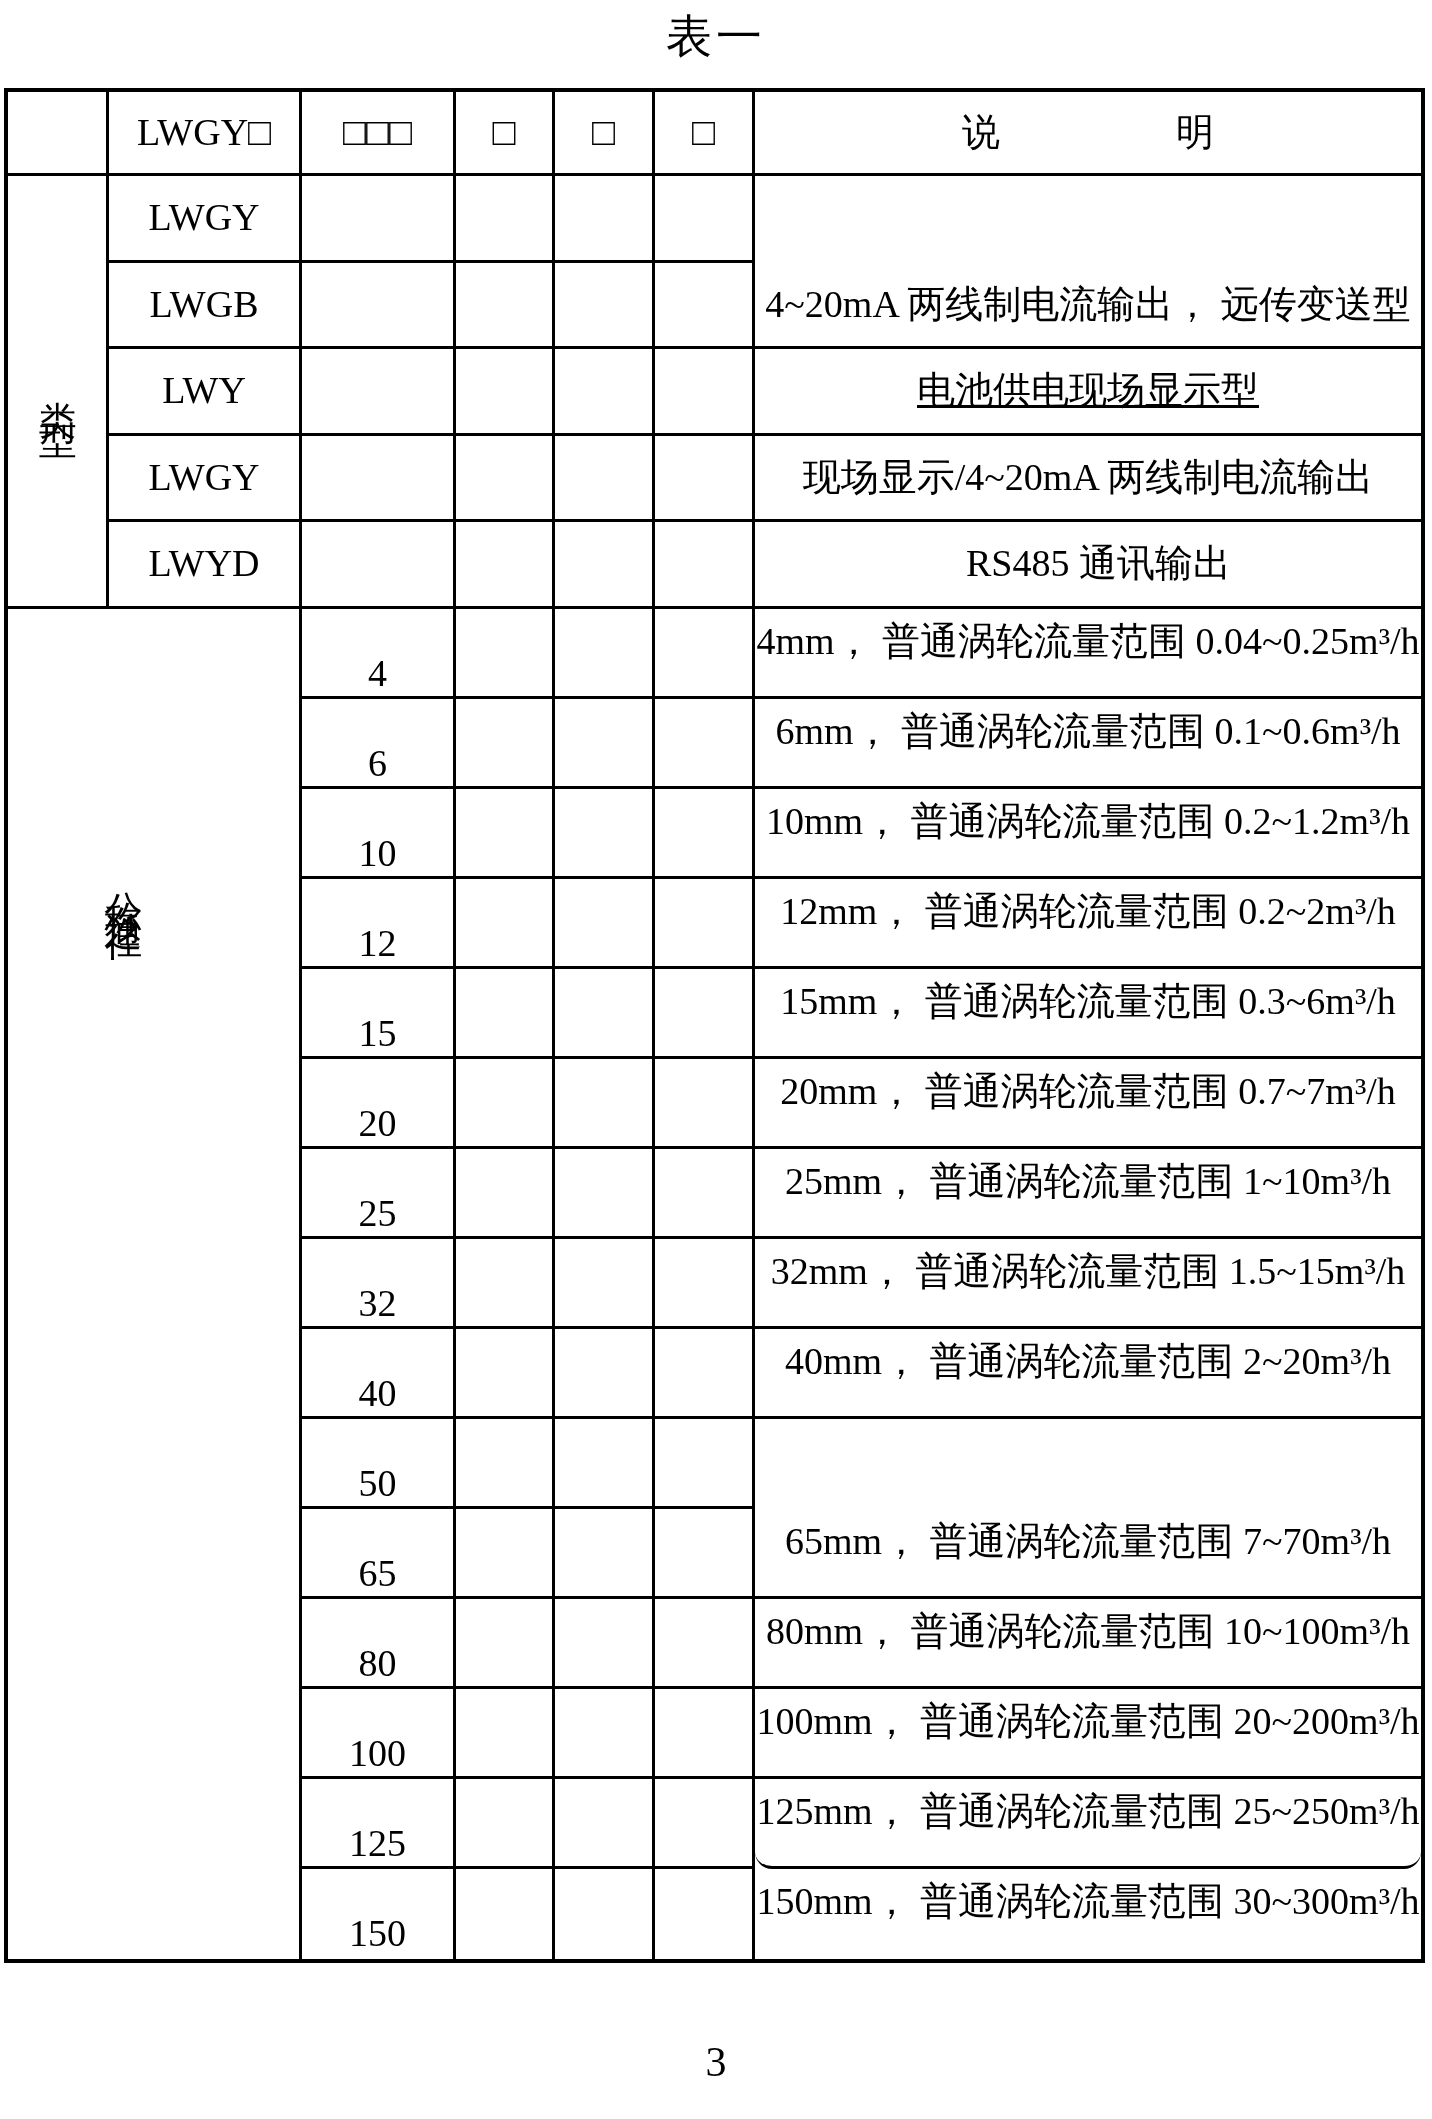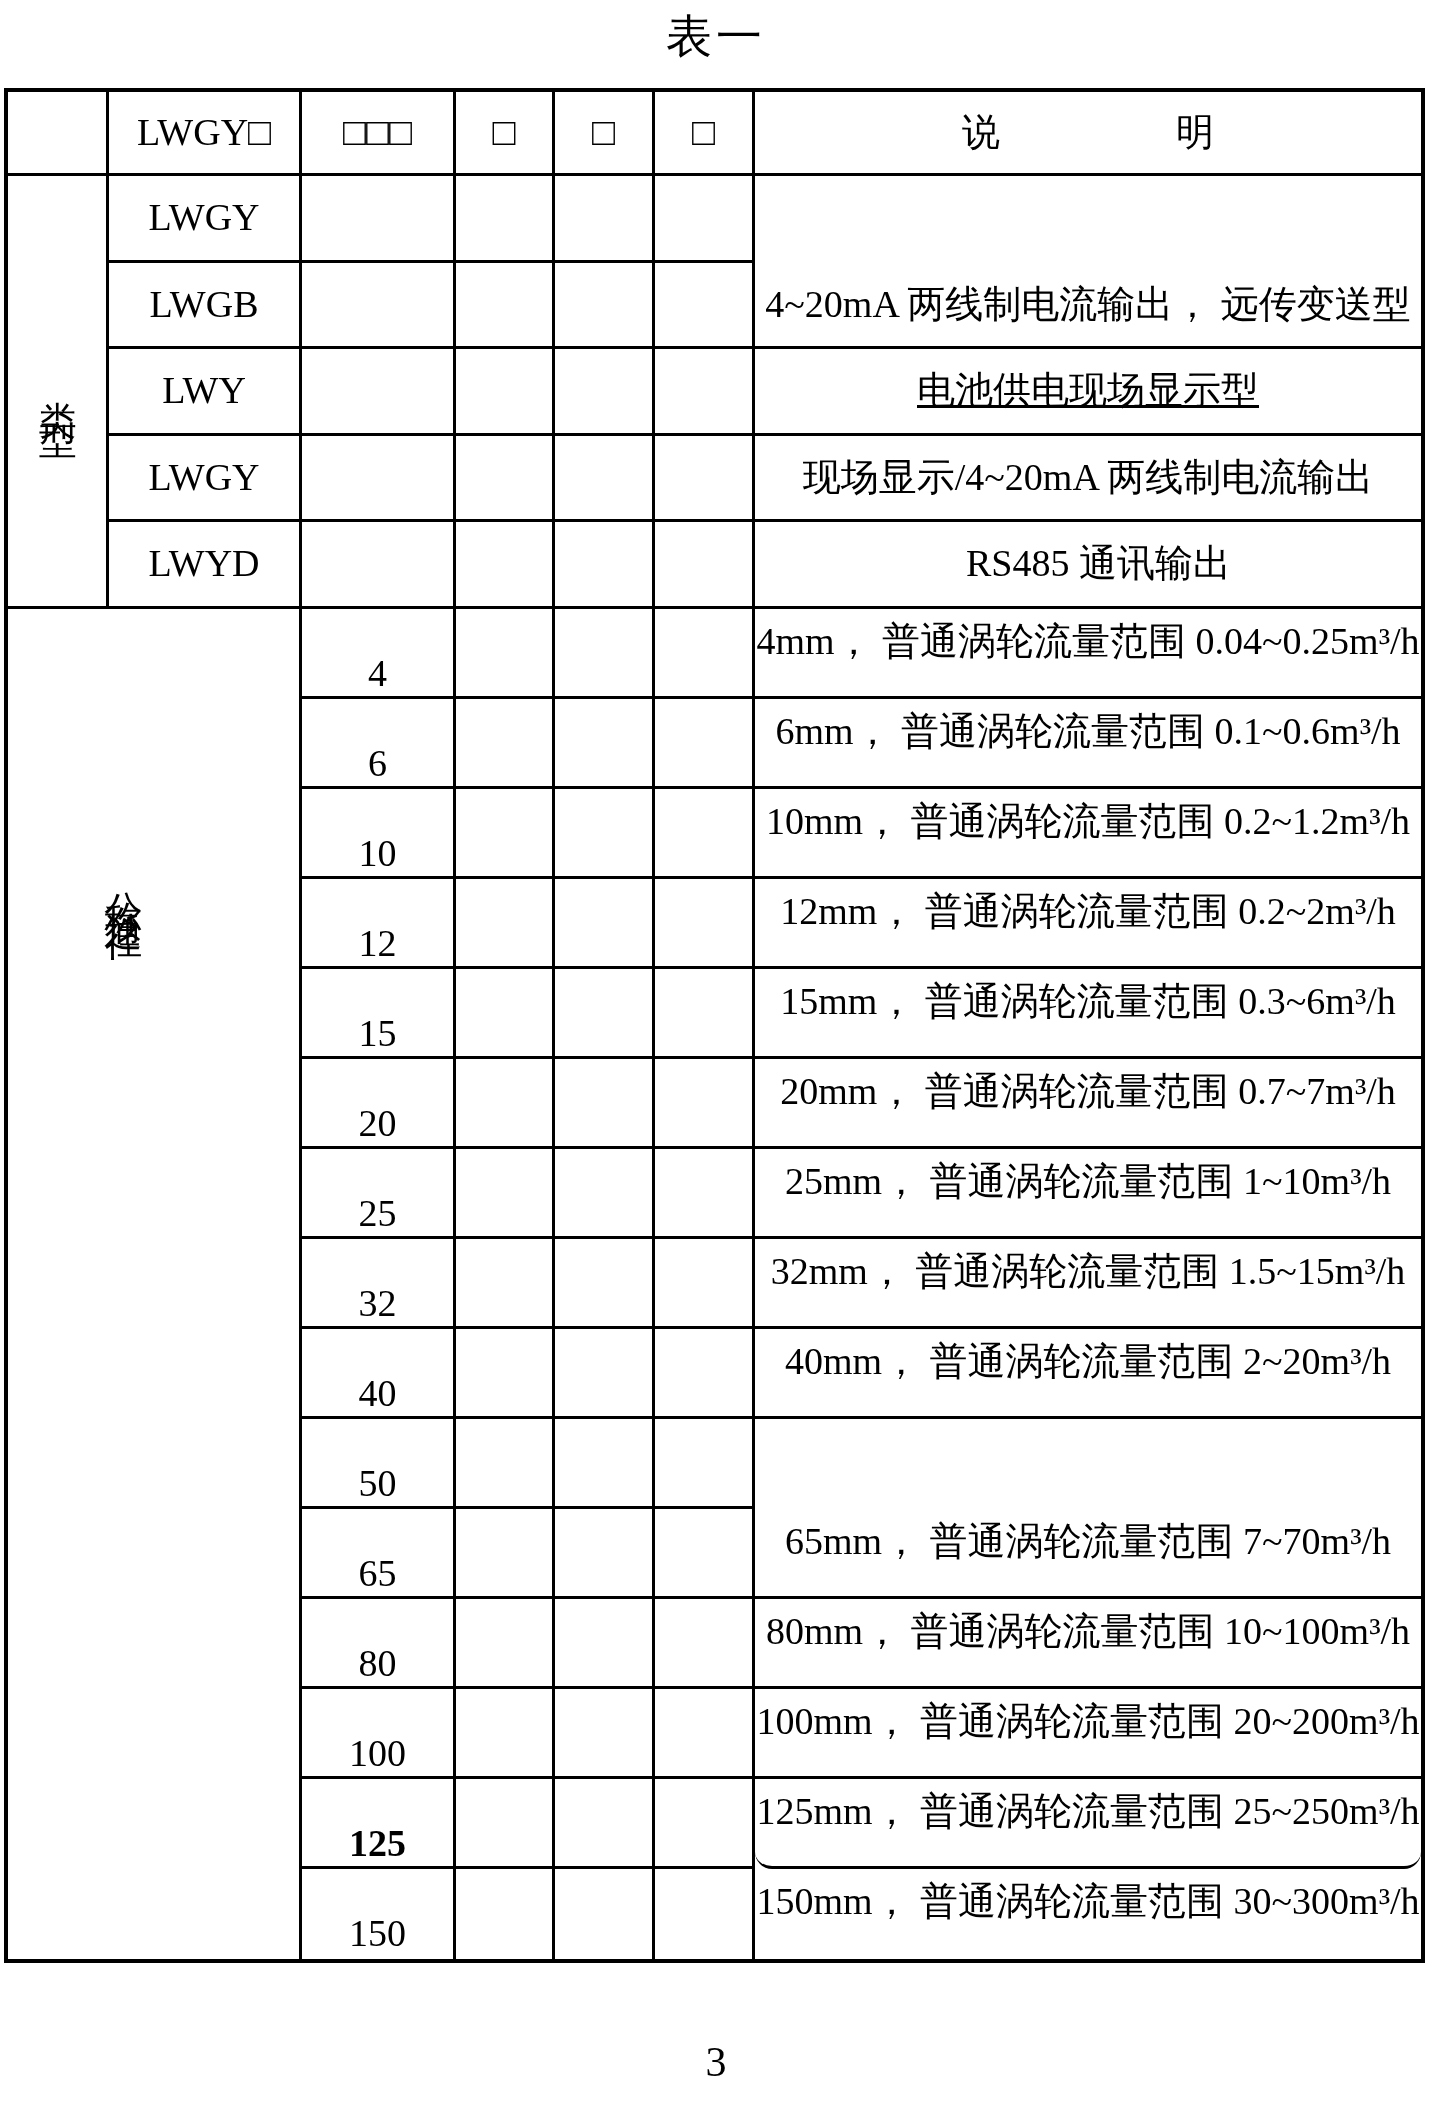--- a/index.html
+++ b/index.html
@@ -172,21 +172,21 @@
   <div class="c" style="grid-row:18;grid-column:5;"></div>
   <div class="c" style="grid-row:18;grid-column:6;"></div>
   <div class="c no-r v-top" style="grid-row:18;grid-column:7;">80mm， 普通涡轮流量范围 10~100m³/h</div>
 
   <div class="c num-cell" style="grid-row:19;grid-column:3;">100</div>
   <div class="c" style="grid-row:19;grid-column:4;"></div>
   <div class="c" style="grid-row:19;grid-column:5;"></div>
   <div class="c" style="grid-row:19;grid-column:6;"></div>
   <div class="c no-r v-top" style="grid-row:19;grid-column:7;">100mm， 普通涡轮流量范围 20~200m³/h</div>
 
-  <div class="c num-cell" style="grid-row:20;grid-column:3;font-weight:bold;">125</div>
+  <div class="c num-cell" style="grid-row:20;grid-column:3;">125</div>
   <div class="c" style="grid-row:20;grid-column:4;"></div>
   <div class="c" style="grid-row:20;grid-column:5;"></div>
   <div class="c" style="grid-row:20;grid-column:6;"></div>
   <div class="c no-r v-top" style="grid-row:20;grid-column:7;border-radius:17px;">125mm， 普通涡轮流量范围 25~250m³/h</div>
 
   <div class="c num-cell no-b" style="grid-row:21;grid-column:3;">150</div>
   <div class="c no-b" style="grid-row:21;grid-column:4;"></div>
   <div class="c no-b" style="grid-row:21;grid-column:5;"></div>
   <div class="c no-b" style="grid-row:21;grid-column:6;"></div>
   <div class="c no-r no-b v-top" style="grid-row:21;grid-column:7;">150mm， 普通涡轮流量范围 30~300m³/h</div>

